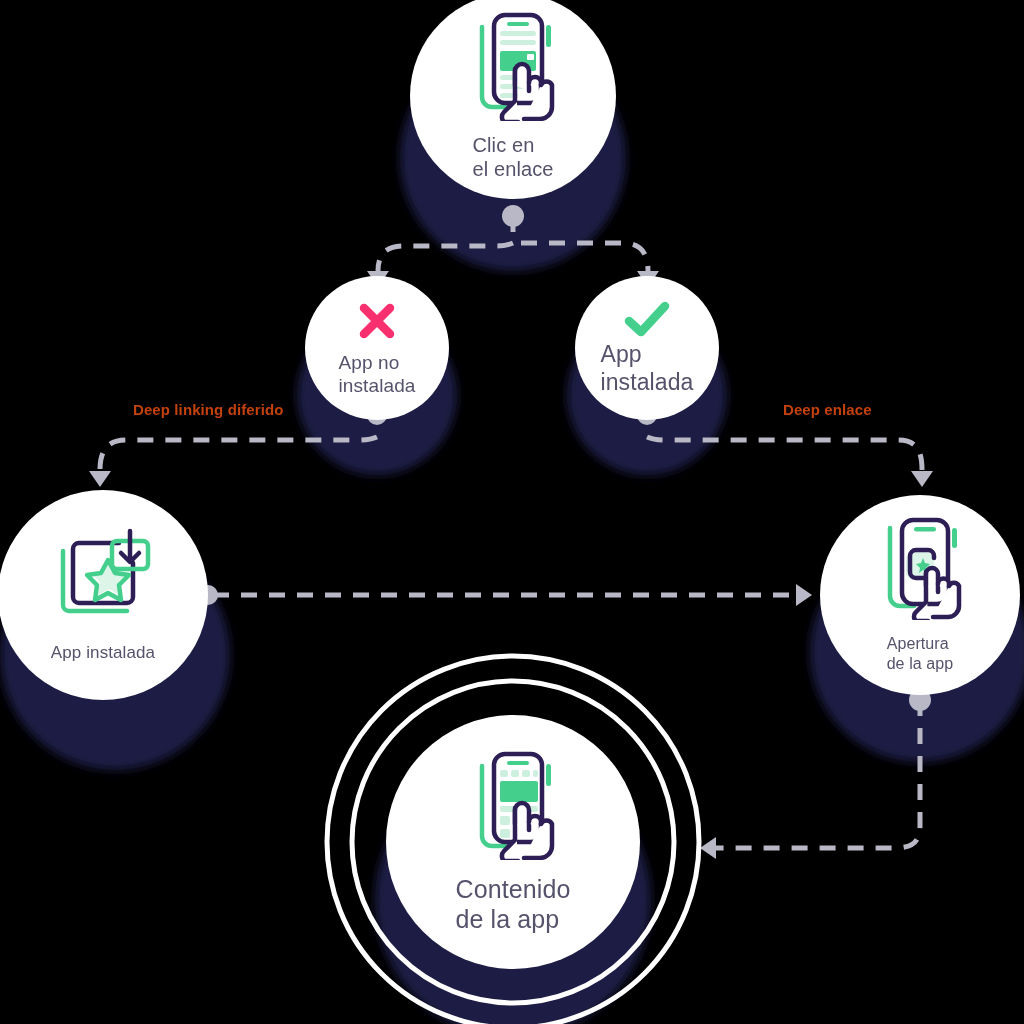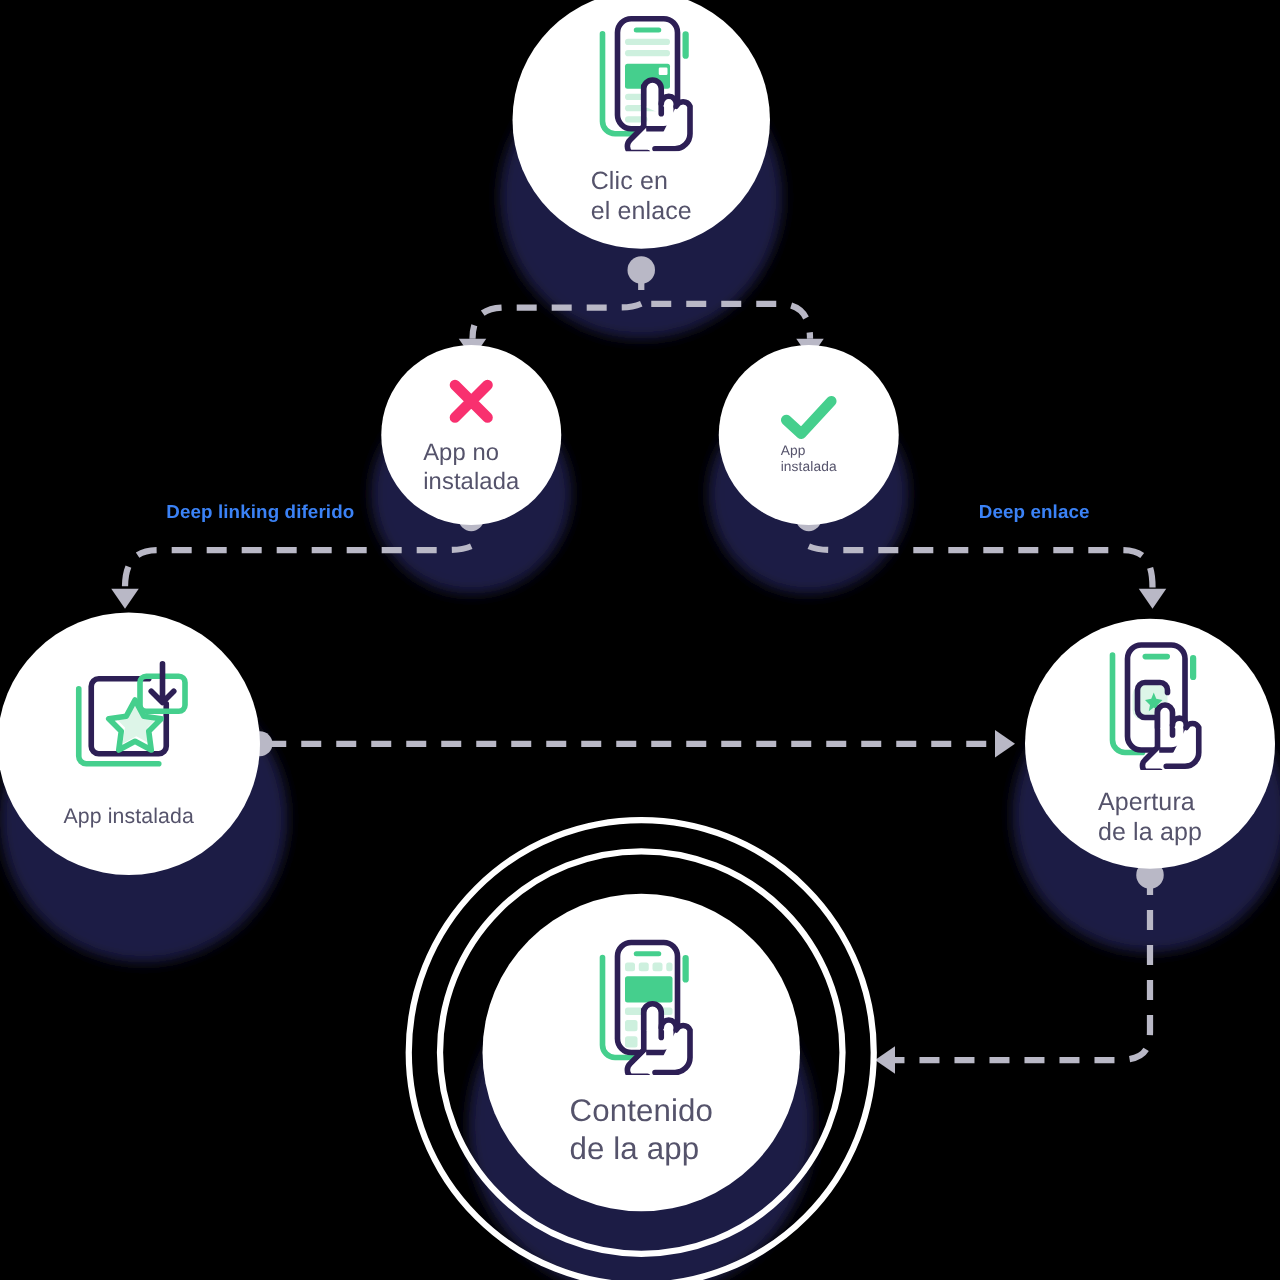--- a/index.html
+++ b/index.html
@@ -6,21 +6,21 @@
   body{width:1024px;height:1024px;overflow:hidden;
        font-family:"Liberation Sans","DejaVu Sans",sans-serif;}
   #stage{position:relative;width:1024px;height:1024px;}
   svg.layer{position:absolute;left:0;top:0;width:1024px;height:1024px;}
   .node{position:absolute;border-radius:50%;background:#ffffff;
         display:flex;flex-direction:column;align-items:center;
         justify-content:center;}
   .node .label{color:#55536b;text-align:left;line-height:1.22;
                font-weight:400;letter-spacing:.1px;white-space:pre-line;}
   .icon-wrap{display:flex;align-items:center;justify-content:center;}
-  .conn-label{position:absolute;color:#3b82f6;font-weight:700;
+  .conn-label{position:absolute;color:#c2410c;font-weight:700;
               font-size:15px;letter-spacing:.1px;white-space:nowrap;}
 </style>
 </head>
 <body>
 
 <div id="stage">
 
   <svg class="layer" viewBox="0 0 1024 1024">
     <defs>
       <filter id="blurA" x="-50%" y="-50%" width="200%" height="200%">
@@ -112,21 +112,21 @@
     <div class="label" style="font-size:19px;margin-top:8px;">App no
 instalada</div>
   </div>
 
   <div class="node" style="left:575px;top:276px;width:144px;height:144px;">
     <span class="icon-wrap">
       <svg width="48" height="40" viewBox="0 0 48 40">
         <path d="M6 21 L18 32 L42 6" fill="none" stroke="#45cf8d" stroke-width="8.5" stroke-linecap="round" stroke-linejoin="round"></path>
       </svg>
     </span>
-    <div class="label" style="font-size:11px;">App
+    <div class="label" style="font-size:23px;">App
 instalada</div>
   </div>
 
   <div class="node" style="left:-2px;top:490px;width:210px;height:210px;">
     <span class="icon-wrap">
       <svg width="104" height="100" viewBox="0 0 104 100">
         <path d="M12 24 v54 a6 6 0 0 0 6 6 h58" fill="none" stroke="#45cf8d" stroke-width="4.5" stroke-linecap="round"></path>
         <path d="M68 16 H28 a6 6 0 0 0 -6 6 v48 a6 6 0 0 0 6 6 h48 a6 6 0 0 0 6 -6 V36" fill="none" stroke="#2d1f55" stroke-width="4.5" stroke-linecap="round"></path>
         <path d="M40 46 l12 -2 l6 -11 l6 11 l12 2 l-9 9 l2 13 l-11 -6 l-11 6 l2 -13 z" fill="#ddf5e8"></path>
         <path d="M36 48 l14 -2 l7 -13 l7 13 l14 2 l-10 10 l2 15 l-13 -7 l-13 7 l2 -15 z" fill="none" stroke="#45cf8d" stroke-width="4.5" stroke-linejoin="round"></path>
@@ -146,21 +146,21 @@
         <rect x="76" y="12" width="5" height="20" rx="2.5" fill="#45cf8d"></rect>
         <rect x="30" y="36" width="28" height="28" rx="8" fill="#ddf5e8"></rect>
         <path d="M58 42 v-2 a6 6 0 0 0 -6 -6 H40 a6 6 0 0 0 -6 6 v16 a6 6 0 0 0 6 6 h8" fill="none" stroke="#2d1f55" stroke-width="4.5" stroke-linecap="round"></path>
         <path d="M40 48 l5 -1 l2 -5 l2 5 l5 1 l-4 4 l1 5 l-4 -3 l-4 3 l1 -5 z" fill="#45cf8d"></path>
         <path d="M50 56 v30 l-10 10 a6 6 0 0 0 0 9 l12 0" fill="#ffffff" stroke="#2d1f55" stroke-width="4.5" stroke-linejoin="round" stroke-linecap="round"></path>
         <path d="M50 70 v-12 a6 6 0 0 1 12 0 v18" fill="#ffffff" stroke="#2d1f55" stroke-width="4.5" stroke-linecap="round"></path>
         <path d="M62 68 a5.5 5.5 0 0 1 11 0 v13" fill="#ffffff" stroke="#2d1f55" stroke-width="4.5" stroke-linecap="round"></path>
         <path d="M73 70 a5.5 5.5 0 0 1 10 0 v20 a11 11 0 0 1 -11 11 h-15" fill="#ffffff" stroke="#2d1f55" stroke-width="4.5" stroke-linecap="round"></path>
       </svg>
     </span>
-    <div class="label" style="font-size:20px;margin-top:14px;">Apertura
+    <div class="label" style="font-size:16px;margin-top:14px;">Apertura
 de la app</div>
   </div>
 
   <div class="node" style="left:386px;top:715px;width:254px;height:254px;">
     <span class="icon-wrap">
       <svg width="86" height="110" viewBox="0 0 86 110">
         <path d="M12 16 v70 a10 10 0 0 0 10 10 h18" fill="none" stroke="#45cf8d" stroke-width="4.5" stroke-linecap="round"></path>
         <rect x="24" y="4" width="48" height="88" rx="11" fill="none" stroke="#2d1f55" stroke-width="4.5"></rect>
         <rect x="37" y="11" width="22" height="4" rx="2" fill="#45cf8d"></rect>
         <rect x="30" y="20" width="8" height="7" rx="2" fill="#cdf0de"></rect>

